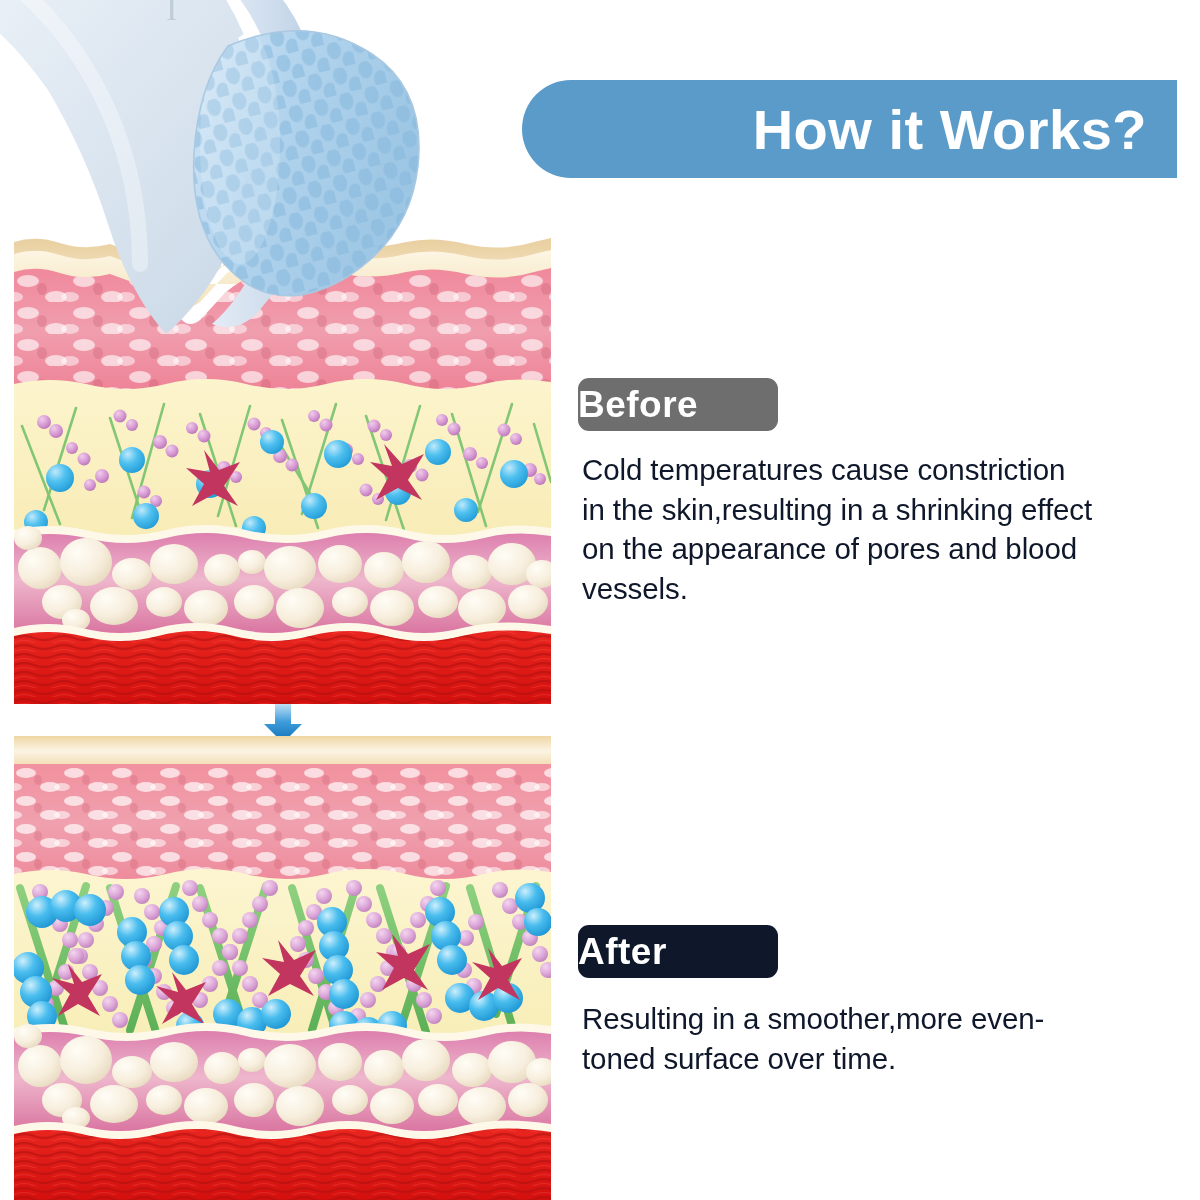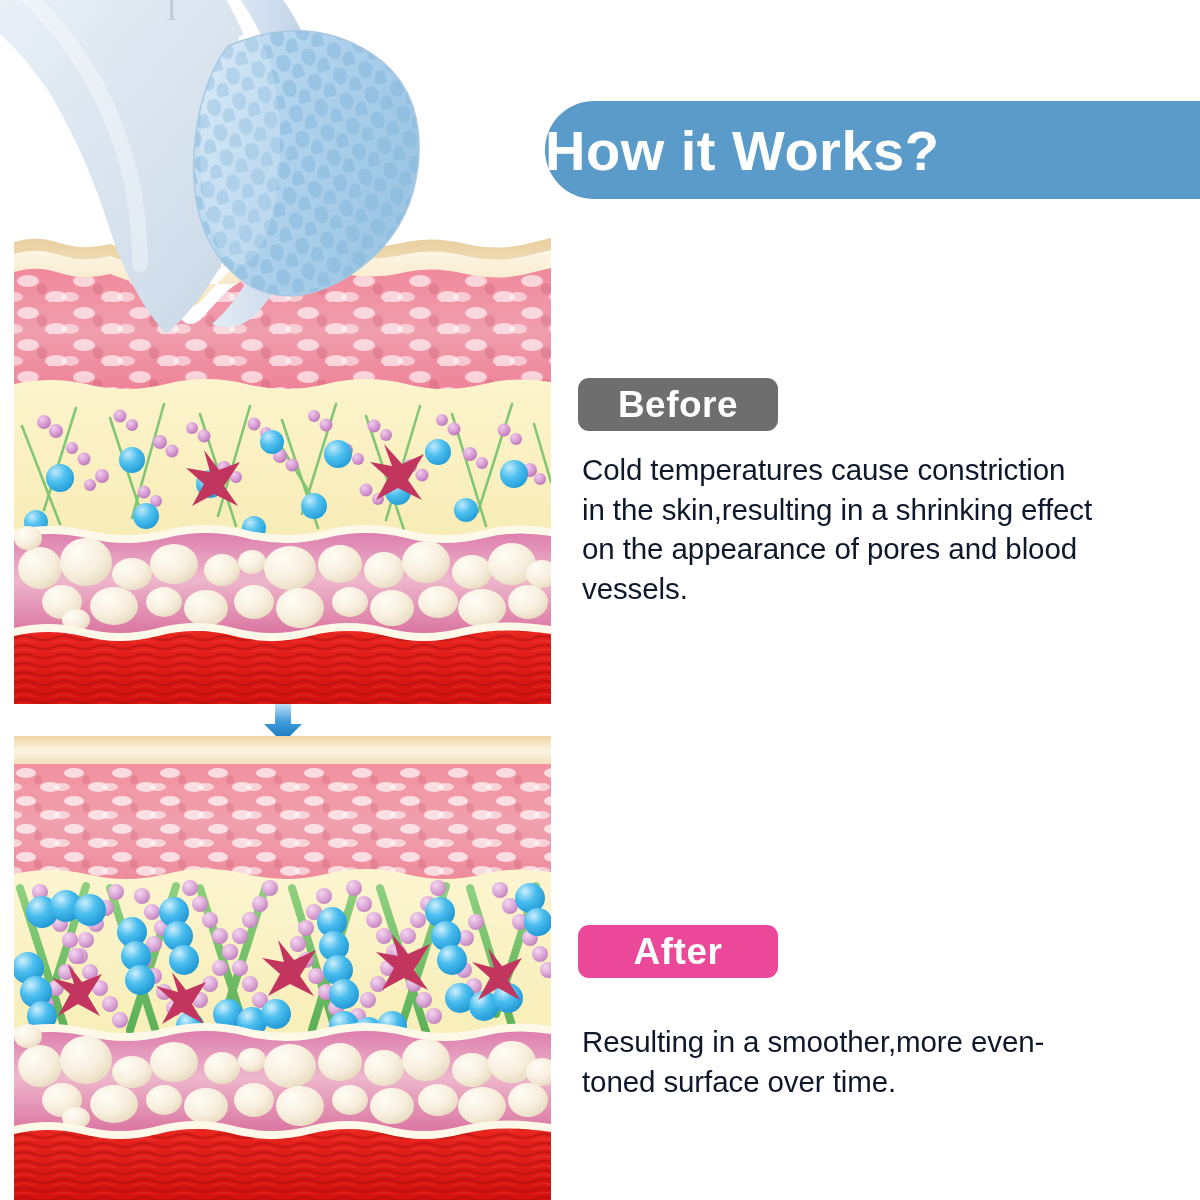--- a/index.html
+++ b/index.html
@@ -5,46 +5,46 @@
   html,body{margin:0;padding:0;}
   body{
     width:1200px;height:1200px;background:#ffffff;
     font-family:"Liberation Sans", sans-serif;
     overflow:hidden;position:relative;
   }
   .stage{position:absolute;left:0;top:0;width:1200px;height:1200px;background:#fff;}
 
   
   .title-banner{
-    position:absolute;left:545px;top:80px;width:655px;height:98px;
+    position:absolute;left:522px;top:80px;width:655px;height:98px;
     background:#5b9bc9;
     border-radius:49px 0 0 49px;
-    display:flex;align-items:center;justify-content:flex-start;margin-top:21px;
+    display:flex;align-items:center;justify-content:flex-end;
   }
   .title-banner .title-text{
     color:#ffffff;font-size:56px;font-weight:bold;letter-spacing:.5px;
     white-space:nowrap;padding-right:30px;
   }
 
   
   .badge{
     position:absolute;width:200px;height:53px;border-radius:11px;
-    display:flex;align-items:center;justify-content:center;
+    display:flex;align-items:center;
   }
   .badge-label{color:#fff;font-size:37px;font-weight:bold;letter-spacing:.5px;}
   .badge-before{left:578px;top:378px;background:#6e6e6e;}
-  .badge-after{left:578px;top:925px;background:#ec4899;}
+  .badge-after{left:578px;top:925px;background:#0f172a;}
 
   .para{
     position:absolute;left:582px;width:612px;
     color:#0f172a;font-size:29.5px;line-height:1.34;
     letter-spacing:-.1px;white-space:pre-line;
   }
   .para-before{top:450px;}
-  .para-after{top:999px;margin-top:23px;}
+  .para-after{top:999px;}
 
   
   .panel{position:absolute;left:14px;width:537px;overflow:hidden;background:#fff;}
   .panel-before{top:238px;height:466px;}
   .panel-after{top:736px;height:464px;}
 
   
   .arrow{position:absolute;left:262px;top:704px;width:42px;height:40px;}
 
   

